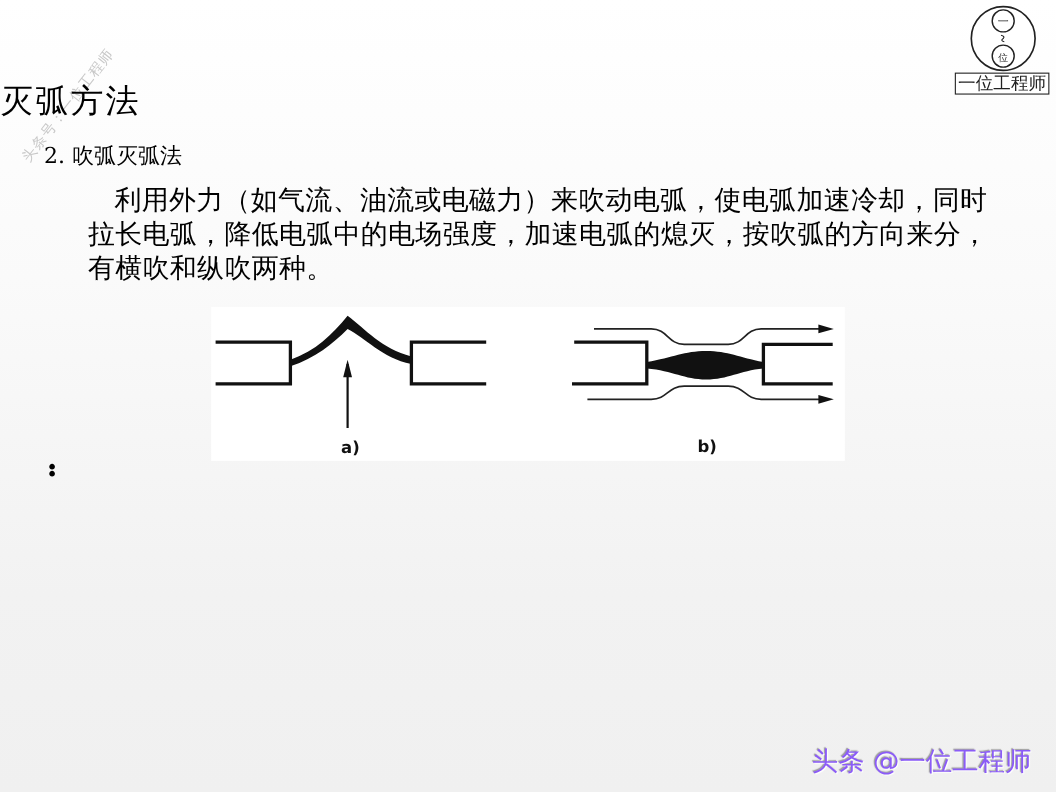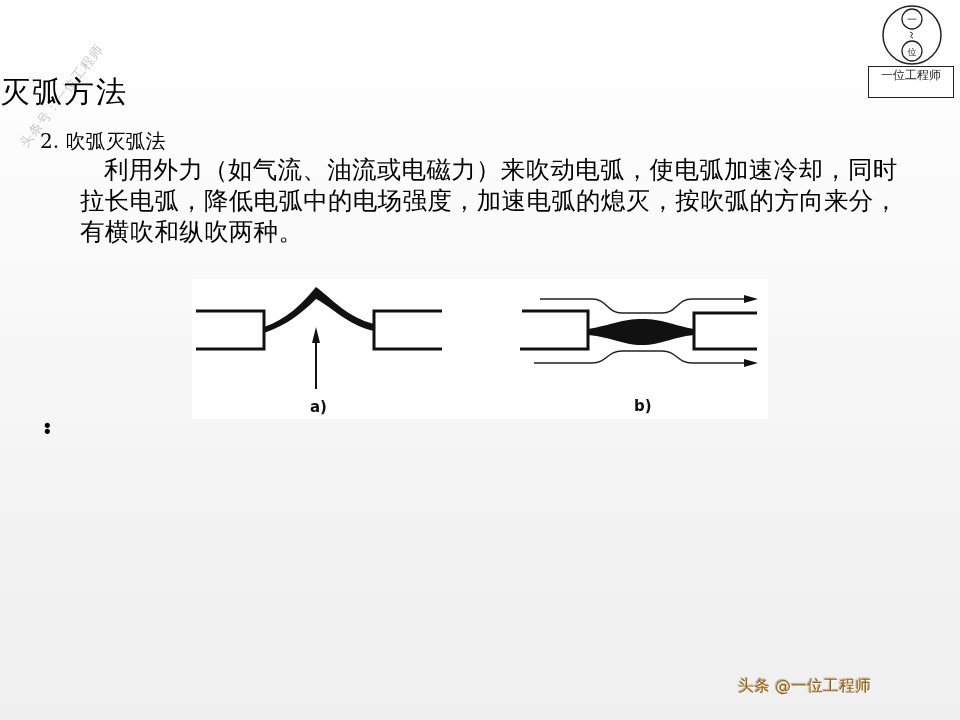--- a/index.html
+++ b/index.html
@@ -13,45 +13,45 @@
       position: absolute; left: 4px; top: 70px;
       transform: rotate(-52deg); transform-origin: left top;
       font-family: "DejaVu Sans", sans-serif;
       font-size: 13px; color: #c8c8c8; letter-spacing: 1px; white-space: nowrap;
       top: 140px; left: 16px;
     }
     .logo {
       position: absolute; left: 866px; top: 4px; width: 92px; height: 84px;
     }
     .logo-box {
-      position: absolute; left: 2px; top: 62px; width: 86px; height: 32px;
+      position: absolute; left: 2px; top: 62px; width: 86px; height: 20px;
       border: 1.5px solid #222; box-sizing: border-box; background: #fff;
-      font-family: "DejaVu Sans", sans-serif; font-size: 12px; text-align: center; line-height: 17px; color: #222;
+      font-family: "DejaVu Sans", sans-serif; font-size: 16px; text-align: center; line-height: 17px; color: #222;
     }
     .title {
       position: absolute; left: 0; width: 960px; top: 72px; 
       font-size: 30px; letter-spacing: 2px;
     }
     .heading {
       position: absolute; left: 40px; top: 128px; font-size: 20px; text-align: right;
     }
     .para {
-      position: absolute; left: 80px; top: 154px; width: 840px;
+      position: absolute; left: 80px; top: 166px; width: 840px;
       font-size: 24.5px; line-height: 31px; text-indent: 24px; letter-spacing: 0.3px;
     }
     .diagram {
       position: absolute; left: 192px; top: 279px; width: 576px; height: 140px;
       background: #ffffff;
     }
     .bullets { position: absolute; left: 40px; top: 410px; width: 880px; }
     .bullet { position: relative; padding-left: 40px; font-size: 24.5px; line-height: 31px; letter-spacing: 0.3px; margin-bottom: 6px; }
     .bullet-dot { position: absolute; left: 2px; top: 0; font-size: 18px; font-family: "DejaVu Sans", sans-serif; }
     .footer-mark {
       position: absolute; left: 738px; top: 676px;
-      font-family: "DejaVu Sans", sans-serif; font-size: 16px; color: #a16207;
+      font-family: "DejaVu Sans", sans-serif; font-size: 24px; color: #8b5cf6;
       text-shadow: 1px 1px 1px #fff, -1px -1px 1px #999;
     }
   </style>
 </head>
 <body>
 
 <div class="watermark-diag">头条号：一位工程师</div>
 
 <div class="logo">
   <svg width="92" height="62" viewBox="0 0 92 62">

